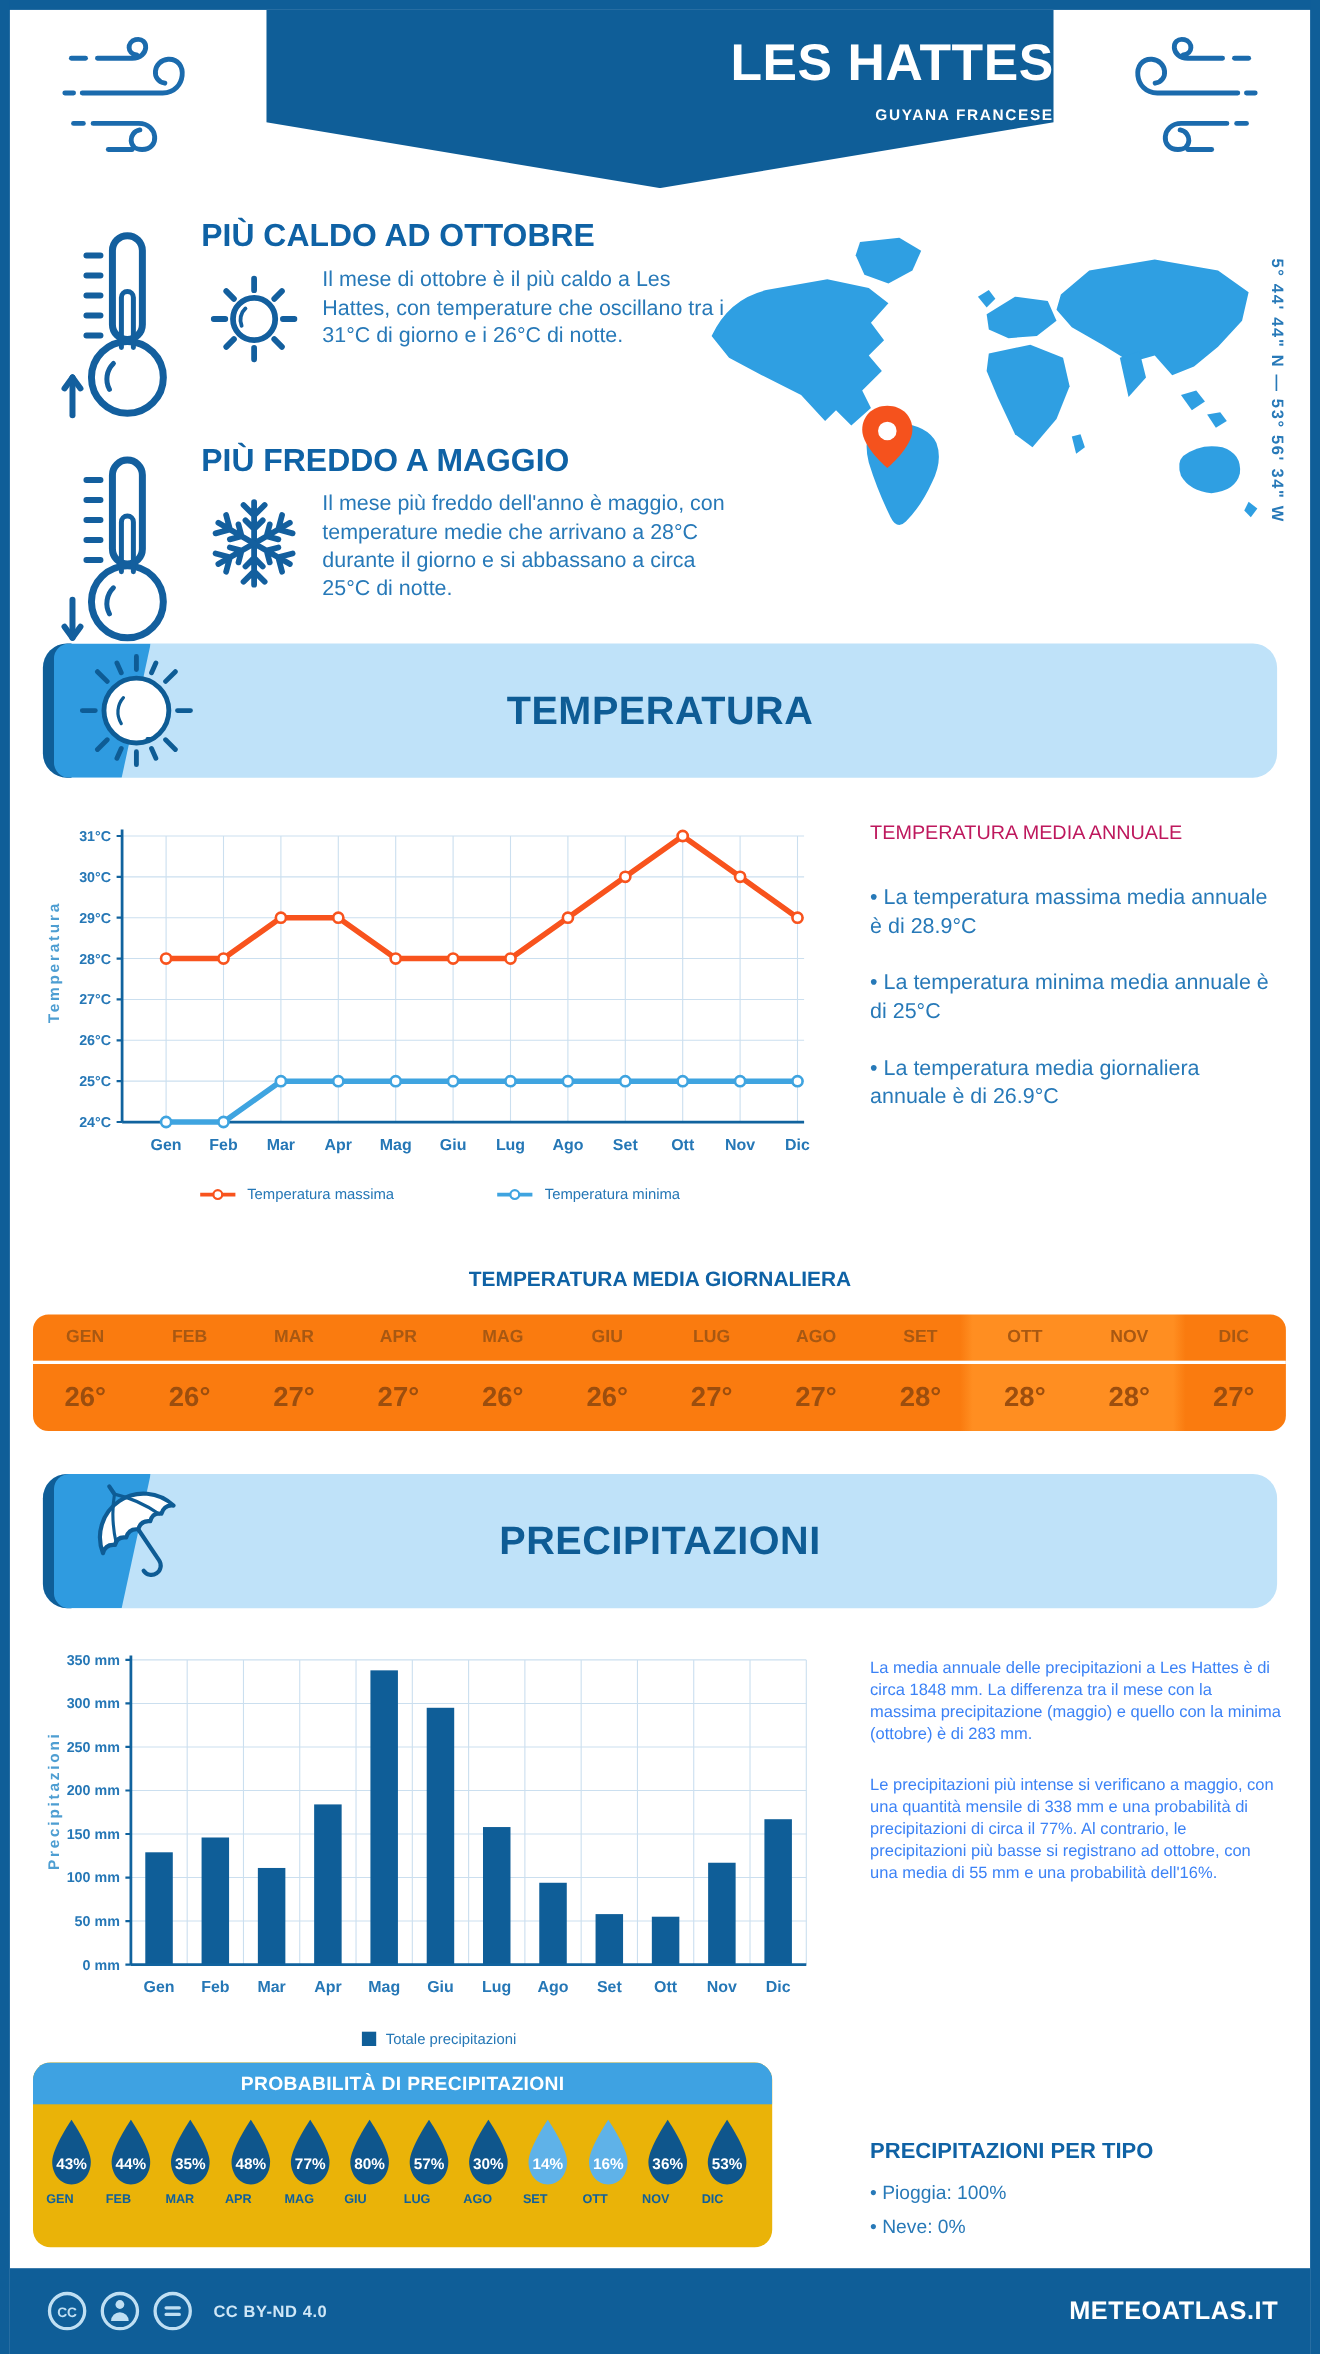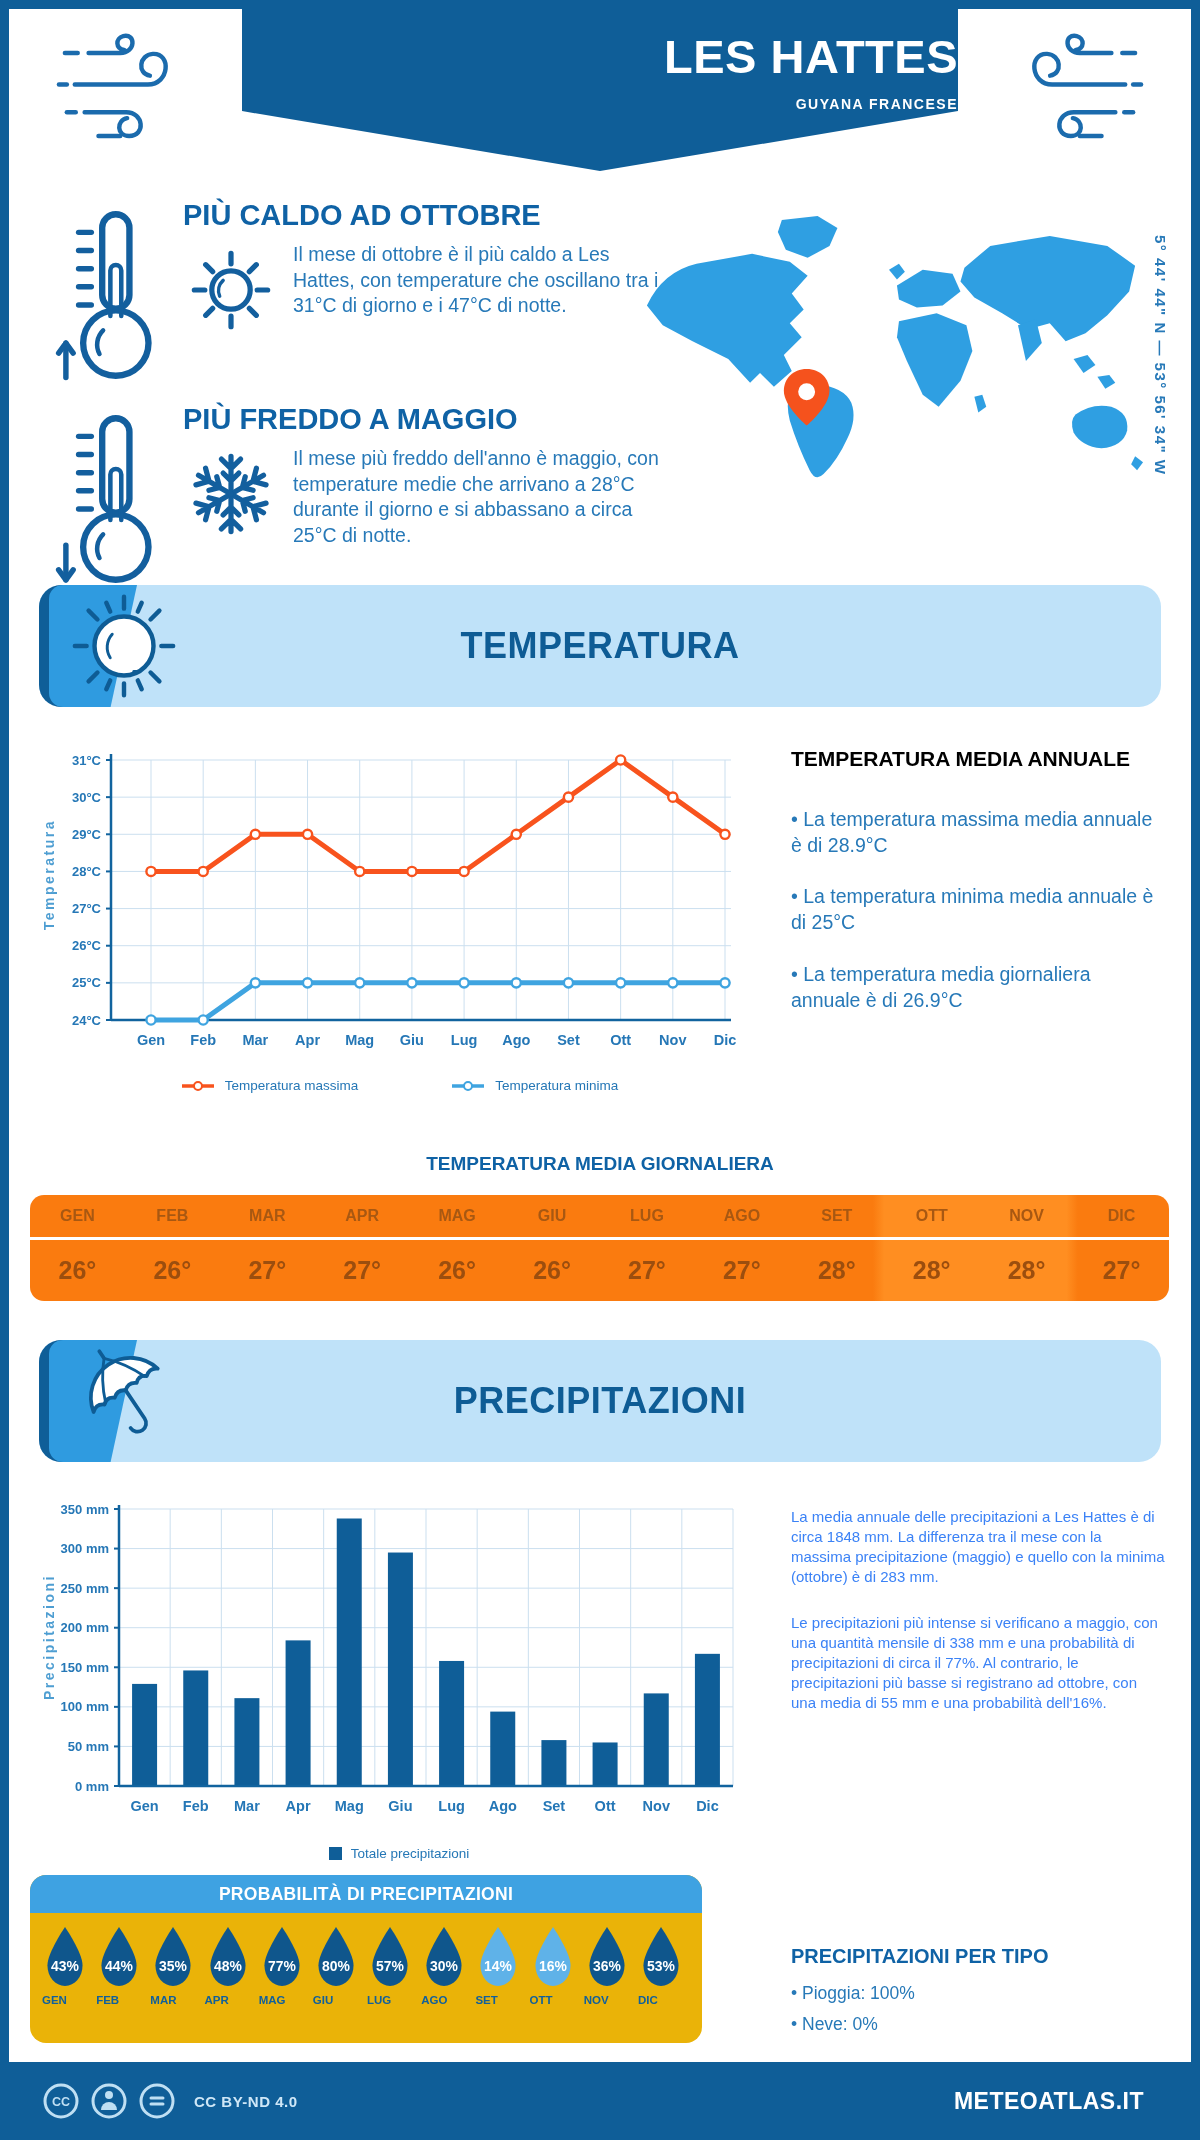--- a/index.html
+++ b/index.html
@@ -42,21 +42,21 @@
   .ylab{position:absolute;writing-mode:vertical-rl;transform:rotate(180deg);color:#4E9ED2;
         font-size:14px;font-weight:600;letter-spacing:2.5px;}
   .ylab.y1{left:32px;top:810px;} .ylab.y2{left:32px;top:1565px;}
   .legend{display:flex;justify-content:center;gap:92px;margin-top:16px;}
   .lg-item{display:flex;align-items:center;gap:9px;font-size:13.5px;color:#2577B6;}
   .lg-line{stroke:var(--c);stroke-width:3.5;}
   .lg-dot{stroke:var(--c);stroke-width:2;fill:#fff;}
   .lg-square{display:inline-block;width:13px;height:13px;background:var(--c);}
   
   .annual{position:absolute;left:782px;top:738px;width:372px;}
-  .annual h3{margin:0 0 36px 0;font-size:21px;font-weight:700;color:#000000;}
+  .annual h3{margin:0 0 36px 0;font-size:18px;font-weight:400;color:#be185d;}
   .annual p, .ptype p{margin:0 0 26px 0;font-size:19.5px;line-height:1.32;color:#2779B8;}
   .annual p::before, .ptype p::before{content:"• ";}
   .precip-text{position:absolute;left:782px;top:1498px;width:374px;}
   .precip-text p{margin:0 0 26px 0;font-size:15px;line-height:1.33;color:#3b82f6;}
   .ptype{position:absolute;left:782px;top:1936px;width:372px;}
   .ptype h3{margin:0 0 14px 0;font-size:20px;font-weight:800;color:#0F62A5;}
   .ptype p{margin:0 0 8px 0;font-size:17.5px;}
   
   .daily-title{position:absolute;left:0;top:1144px;width:100%;text-align:center;
                font-size:19px;font-weight:800;color:#0F62A5;}
@@ -73,21 +73,21 @@
   .prob-head{height:38px;line-height:38px;background:#3EA2E2;color:#fff;text-align:center;
              font-size:17.5px;font-weight:800;letter-spacing:0.3px;}
   .drops{display:flex;justify-content:space-between;padding:12px 12px 0 12px;}
   .drop-cell{display:flex;flex-direction:column;align-items:flex-start;width:52px;}
   .drop-cell .mon{margin-top:5px;font-size:11.5px;font-weight:800;color:#11609B;}
   
   .footer{position:absolute;left:-9px;bottom:0;width:1200px;height:78px;background:#0F5E98;}
   .cc-group{position:absolute;left:42px;top:50%;transform:translateY(-50%);display:flex;
             align-items:center;gap:10px;}
   .license{margin-left:8px;font-size:15px;font-weight:700;color:#CFE7F7;letter-spacing:0.5px;}
-  .site{position:absolute;right:56px;top:50%;transform:translateY(-50%);color:#fff;
+  .site{position:absolute;right:38px;top:50%;transform:translateY(-50%);color:#fff;
         font-size:23px;font-weight:800;letter-spacing:0.5px;}
   svg{display:block;}
   .land{fill:#2F9FE2;}
   text.ct{font-family:"Liberation Sans",sans-serif;}
 </style>
 </head>
 <body>
 
 <div class="page">
 
@@ -129,21 +129,21 @@
       <path d="M12 152 l-8 11 M12 152 l8 11" stroke-width="6"></path>
     </svg>
     <div class="hl-body">
       <h2>PIÙ CALDO AD OTTOBRE</h2>
       <div class="hl-row">
         <svg width="96" height="96" viewBox="0 0 110 110" fill="none" stroke="#135F9E" stroke-width="6" stroke-linecap="round">
           <circle cx="55" cy="55" r="22"></circle>
           <path d="M42 62 a16 16 0 0 1 4 -18" stroke-width="4"></path>
           <path d="M55 25 V13 M55 85 V97 M25 55 H13 M85 55 H97 M76 34 L84 26 M34 34 L26 26 M76 76 L84 84 M34 76 L26 84"></path>
         </svg>
-        <p>Il mese di ottobre è il più caldo a Les Hattes, con temperature che oscillano tra i 31°C di giorno e i 47°C di notte.</p>
+        <p>Il mese di ottobre è il più caldo a Les Hattes, con temperature che oscillano tra i 31°C di giorno e i 26°C di notte.</p>
       </div>
     </div>
   </div>
 
   <div class="hl cold">
     <svg class="thermo" width="118" height="196" viewBox="0 0 130 198" fill="none" stroke="#135F9E" stroke-width="7" stroke-linecap="round">
       <line x1="26" y1="30" x2="40" y2="30" stroke-width="6"></line>
         <line x1="26" y1="50" x2="40" y2="50" stroke-width="6"></line>
       <line x1="26" y1="70" x2="40" y2="70" stroke-width="6"></line>
         <line x1="26" y1="90" x2="40" y2="90" stroke-width="6"></line>

